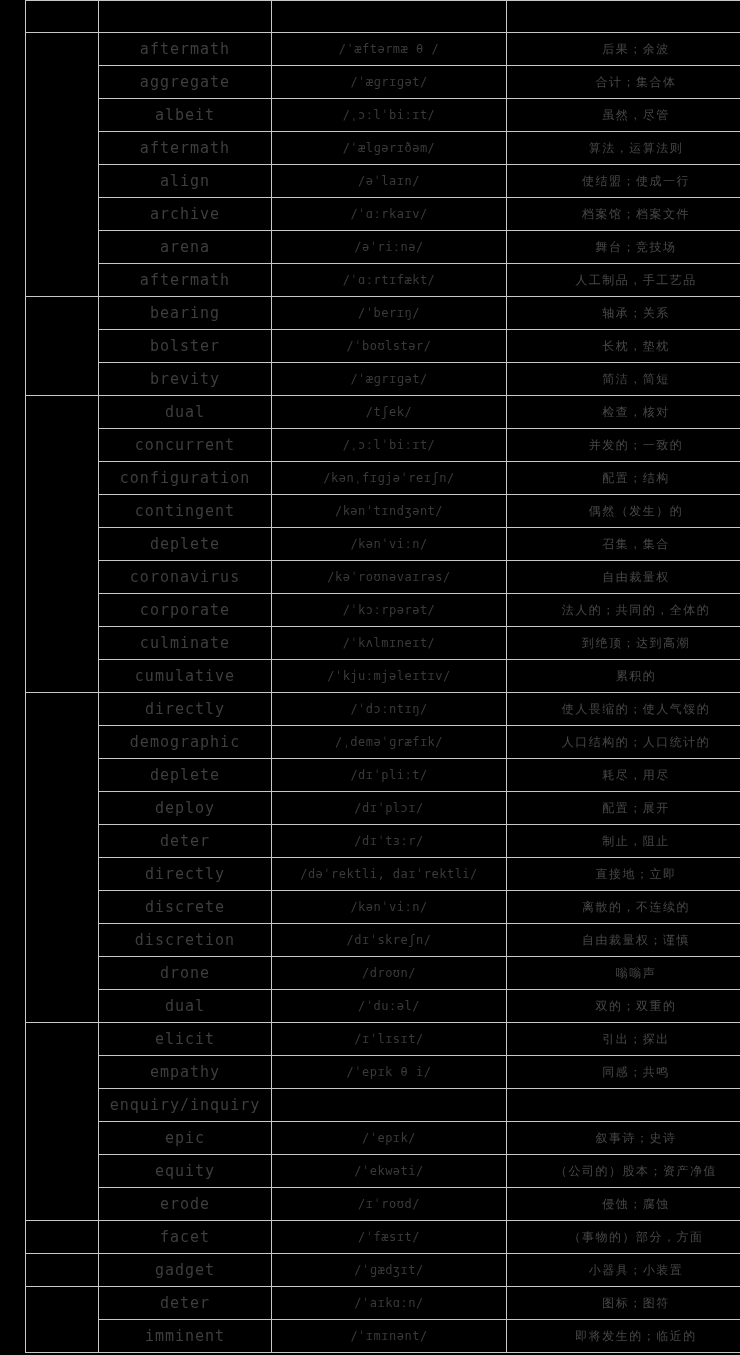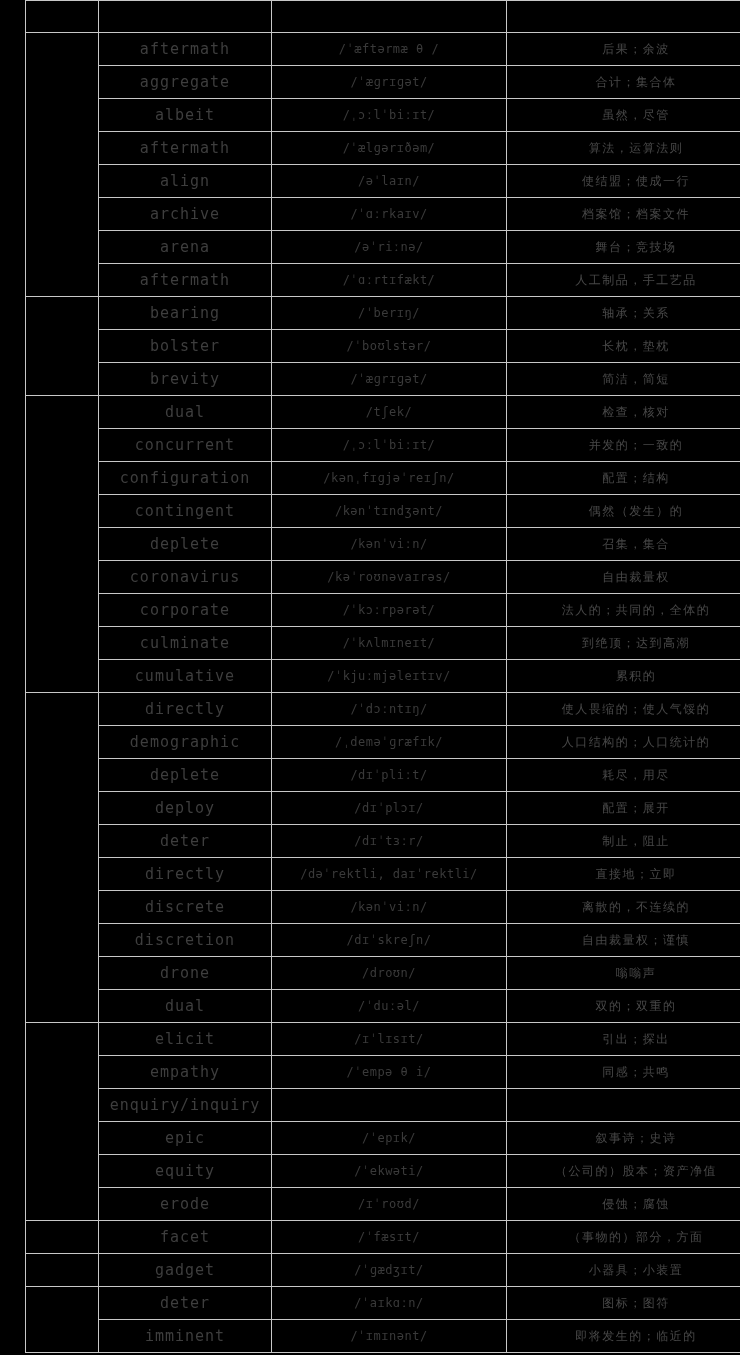--- a/index.html
+++ b/index.html
@@ -236,21 +236,21 @@
           <td class="meaning-cell">双的；双重的</td>
         </tr>
         <tr>
           <td class="group-cell" rowspan="6"></td>
           <td class="word-cell">elicit</td>
           <td class="ipa-cell">/ɪˈlɪsɪt/</td>
           <td class="meaning-cell">引出；探出</td>
         </tr>
         <tr>
           <td class="word-cell">empathy</td>
-          <td class="ipa-cell">/ˈempə θ i/</td>
+          <td class="ipa-cell">/ˈepɪk θ i/</td>
           <td class="meaning-cell">同感；共鸣</td>
         </tr>
         <tr>
           <td class="word-cell">enquiry/inquiry</td>
           <td class="ipa-cell"></td>
           <td class="meaning-cell"></td>
         </tr>
         <tr>
           <td class="word-cell">epic</td>
           <td class="ipa-cell">/ˈepɪk/</td>

